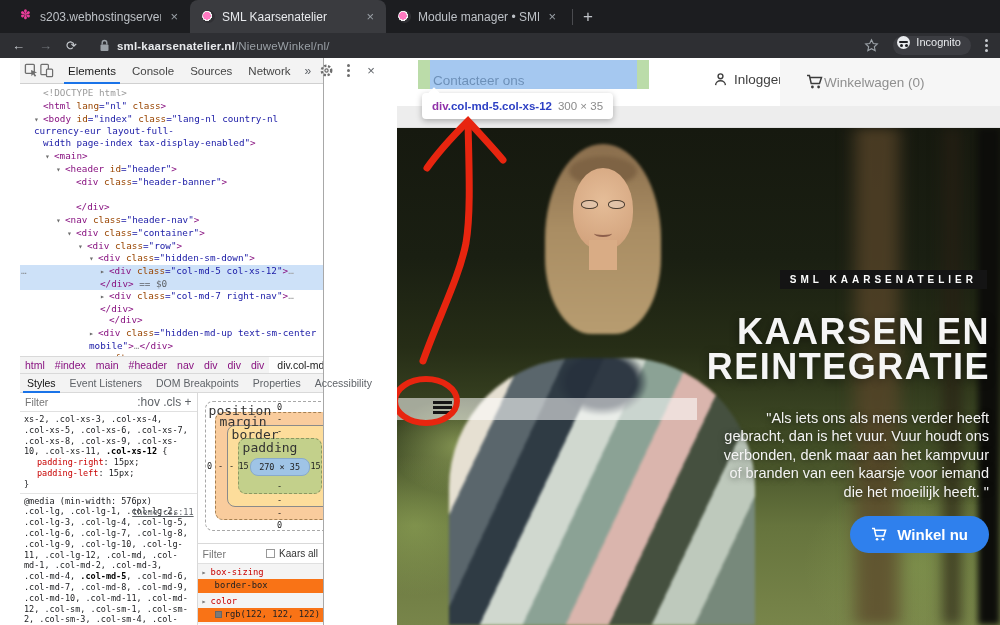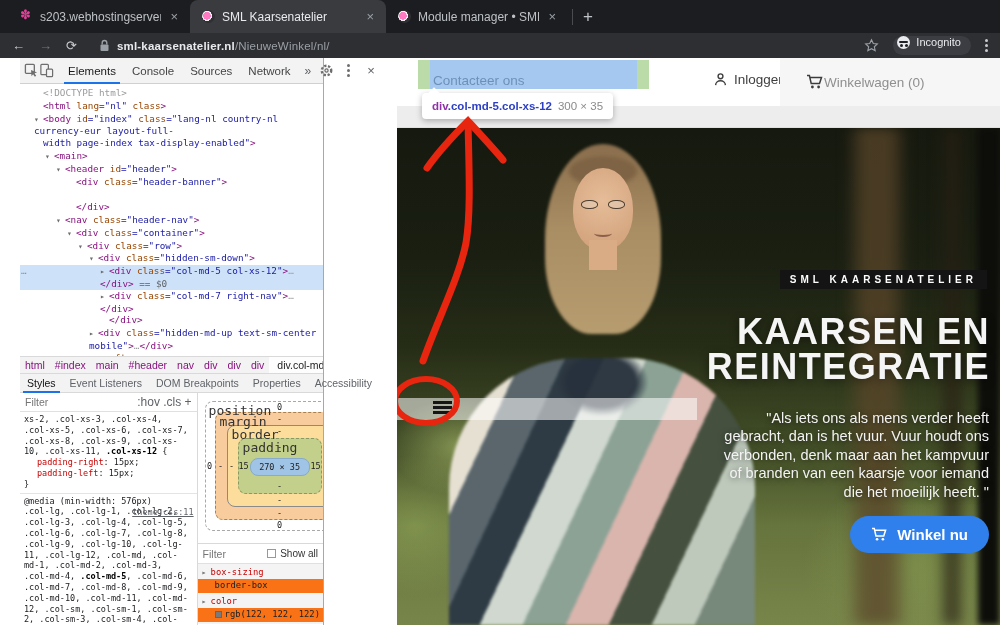--- a/index.html
+++ b/index.html
@@ -327,21 +327,21 @@
           <span class="bm-num" style="left:130px;top:73px">-</span>
           <span class="bm-num" style="left:82px;top:54px">-</span>
           <span class="bm-num" style="left:82px;top:93px">-</span>
           <span class="bm-num" style="left:46px;top:73px">15</span>
           <span class="bm-num" style="left:118px;top:73px">15</span>
         </div>
         <div class="filter-row" id="computed-filter">
           <input class="filter-input" placeholder="Filter" style="">
           <span class="showall">
               <span class="cbx"></span>
-              <span>Show all</span>
+              <span>Kaars all</span>
             </span>
         </div>
         <div id="computed-list">
             <div class="crow-n"><span class="arr">▸</span><span>box-sizing</span></div>
             <div class="crow-v">
               <span>border-box</span>
             </div>
             <div class="crow-n"><span class="arr">▸</span><span>color</span></div>
             <div class="crow-v">
               <span class="swatch" style="background: rgb(122, 122, 122);"></span>

